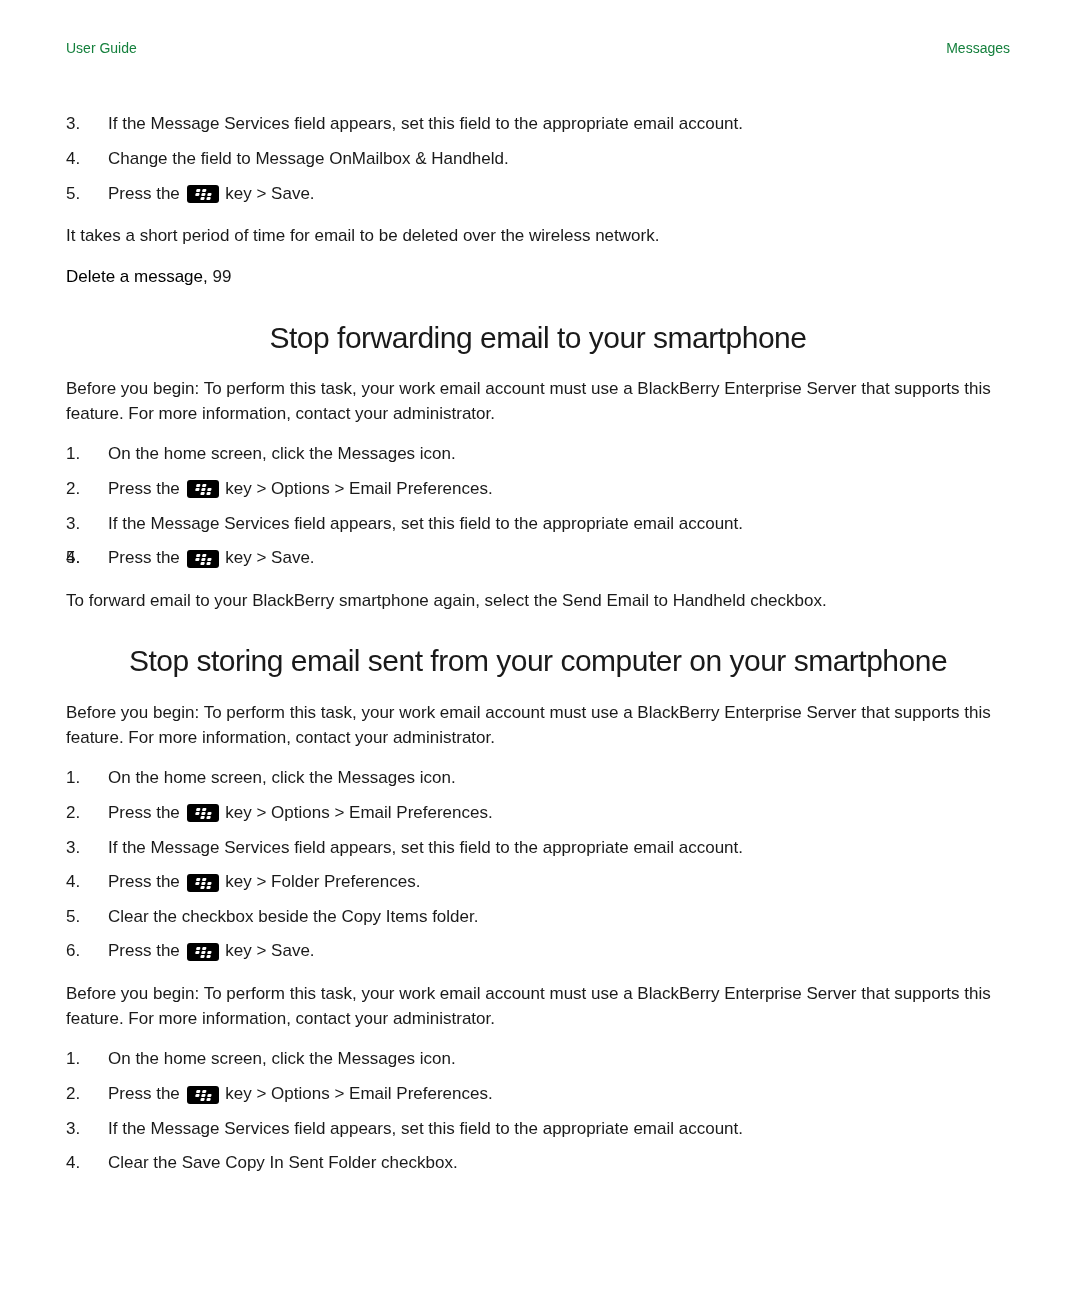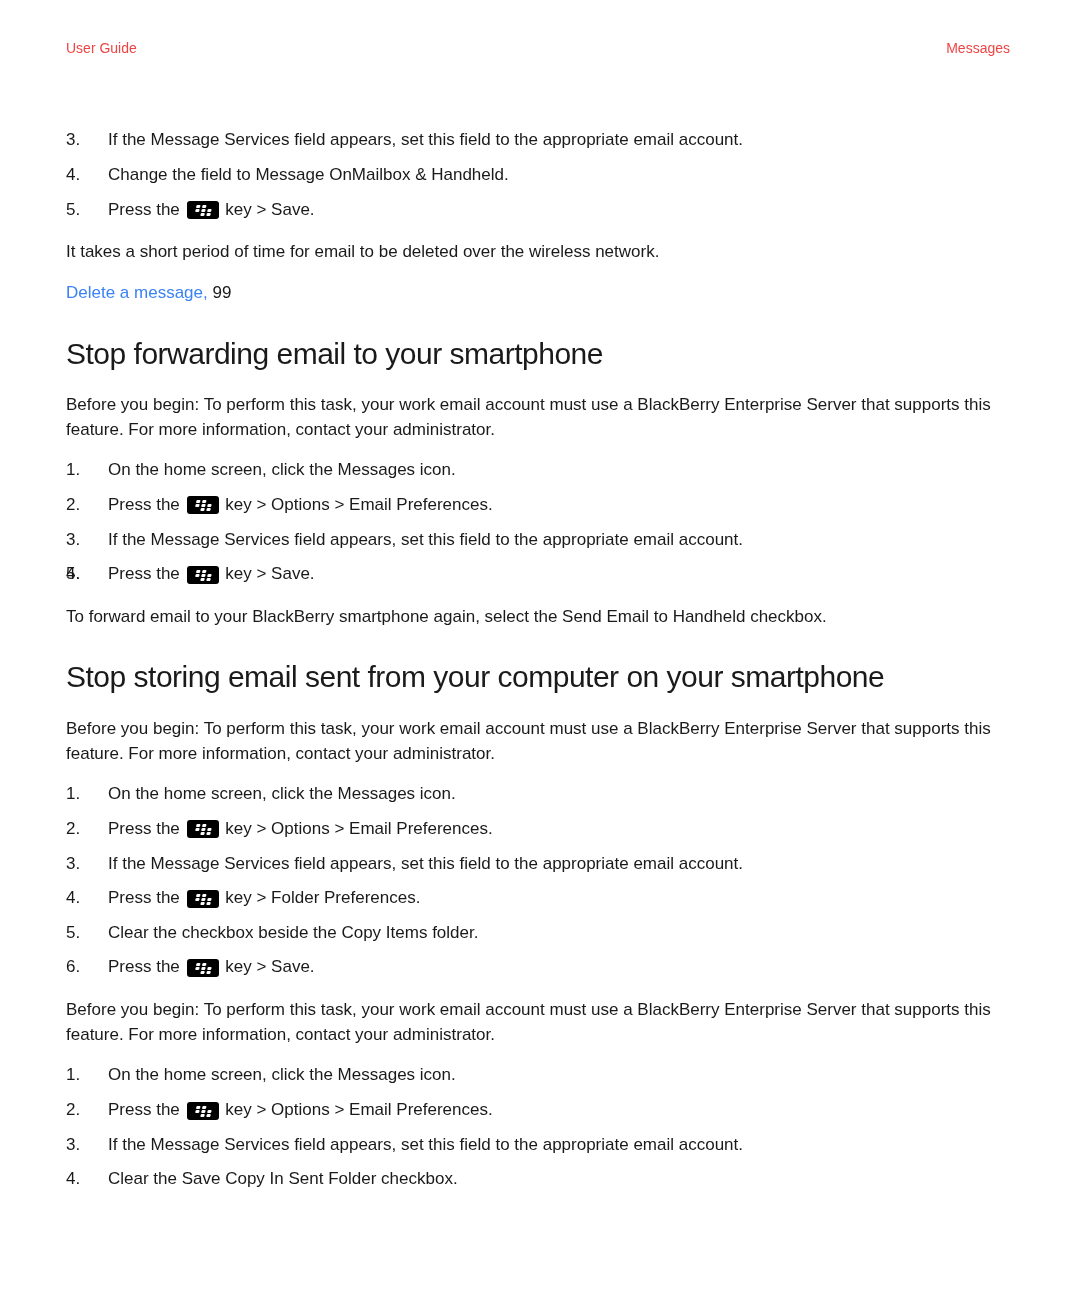--- a/index.html
+++ b/index.html
@@ -15,22 +15,22 @@
     width: 1080px;
     min-height: 1296px;
     padding: 38px 70px 28px 66px;
     box-sizing: border-box;
     position: relative;
   }
   .header {
     display: flex;
     justify-content: space-between;
     font-size: 14px;
-    color: #ef4444;
-    margin-bottom: 70px;
+    color: #15803d;
+    margin-bottom: 54px;
   }
   ol.steps {
     margin: 0 0 18px 0;
     padding-left: 0;
     list-style: none;
     counter-reset: step;
   }
   ol.steps > li {
     position: relative;
     padding-left: 42px;
@@ -38,28 +38,29 @@
   }
   ol.steps > li .num {
     position: absolute;
     left: 0;
     top: 0;
     width: 28px;
     text-align: left;
   }
   .b { font-weight: 400; }
   .link {
-    color: #3b82f6;
+    color: #000000;
     text-decoration: none;
   }
   h2.section {
     font-size: 30px;
     font-weight: 400;
     margin: 26px 0 18px 0;
     letter-spacing: -0.5px;
+    text-align: center;
   }
   p.para {
     margin: 0 0 16px 0;
   }
   .menu-key {
     display: inline-block;
     vertical-align: middle;
     background: #000;
     border-radius: 3px;
     padding: 2px 5px 1px 5px;

